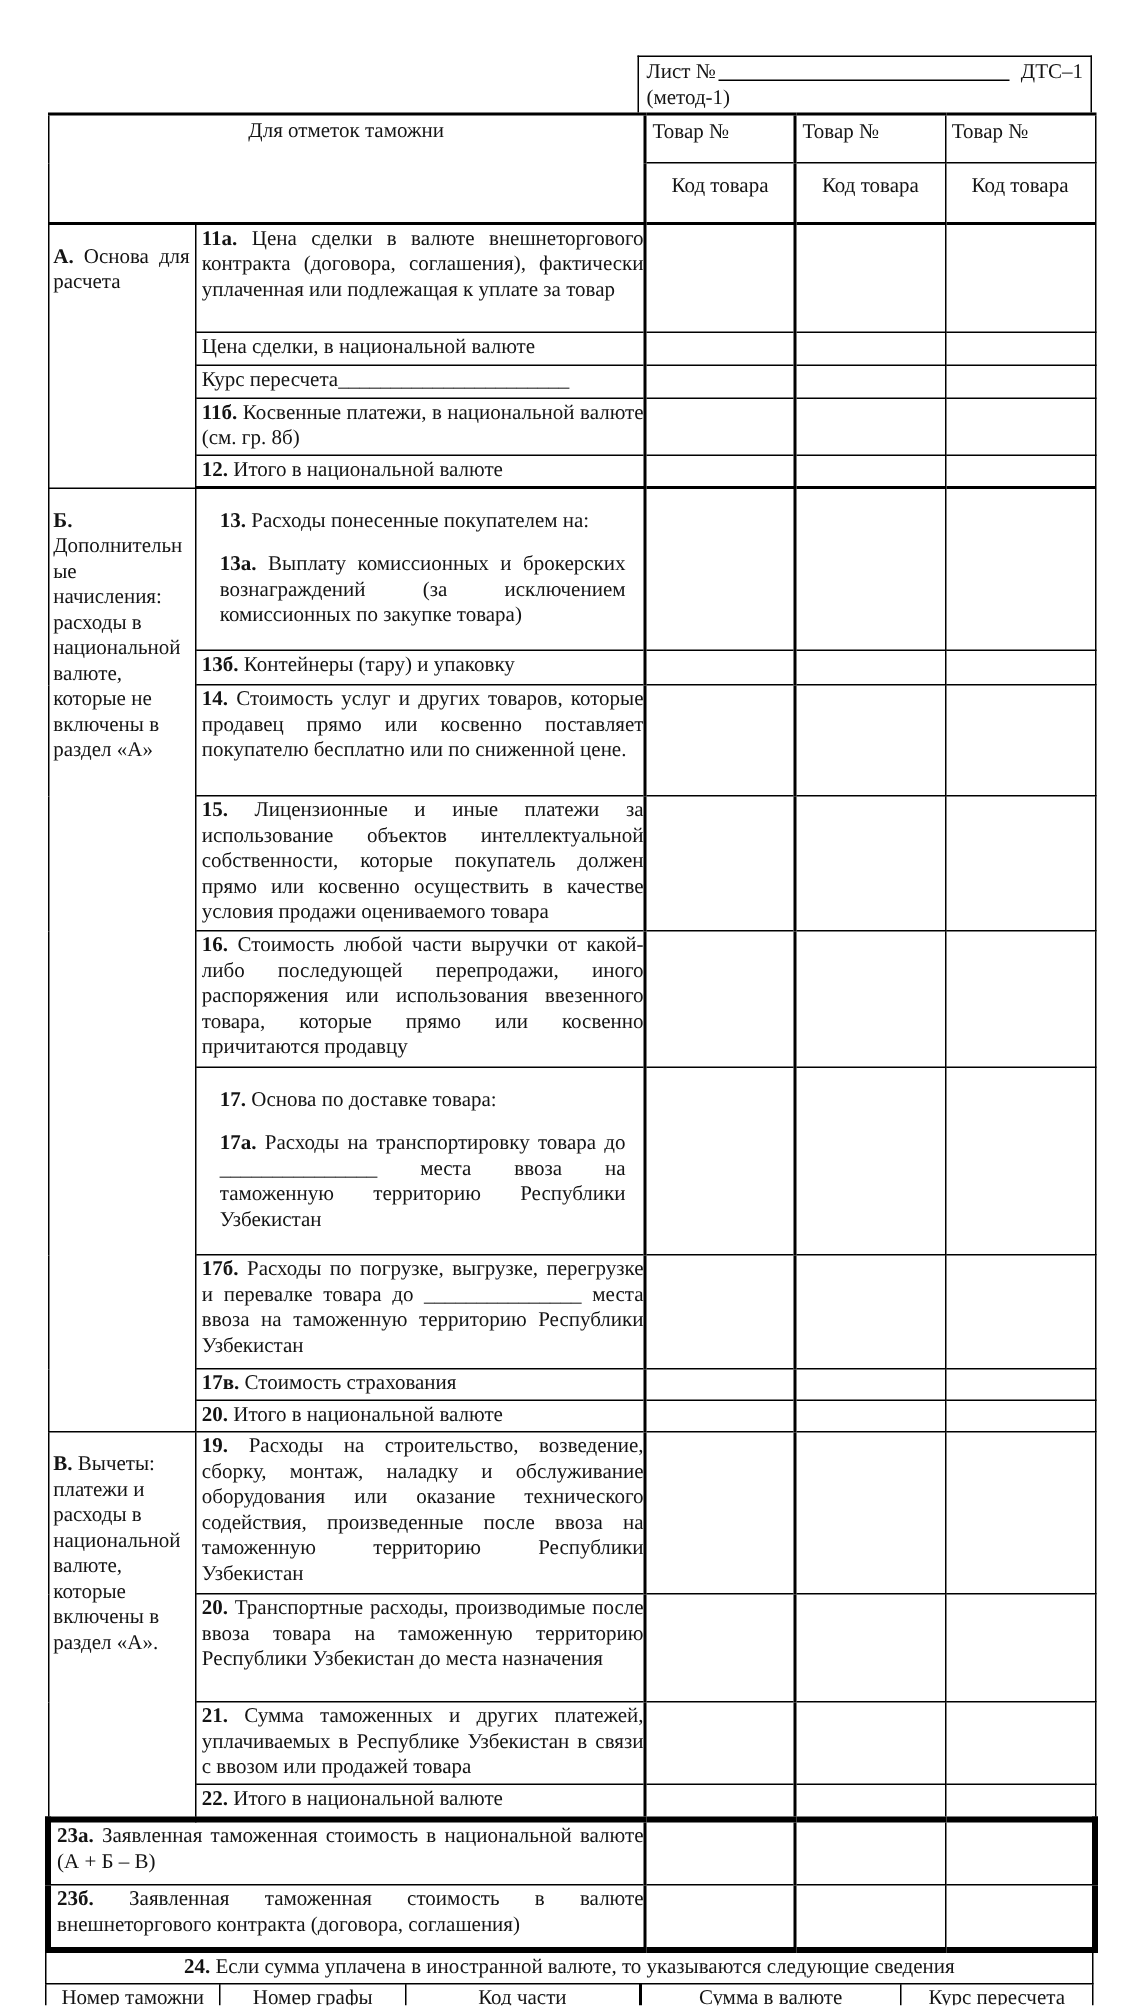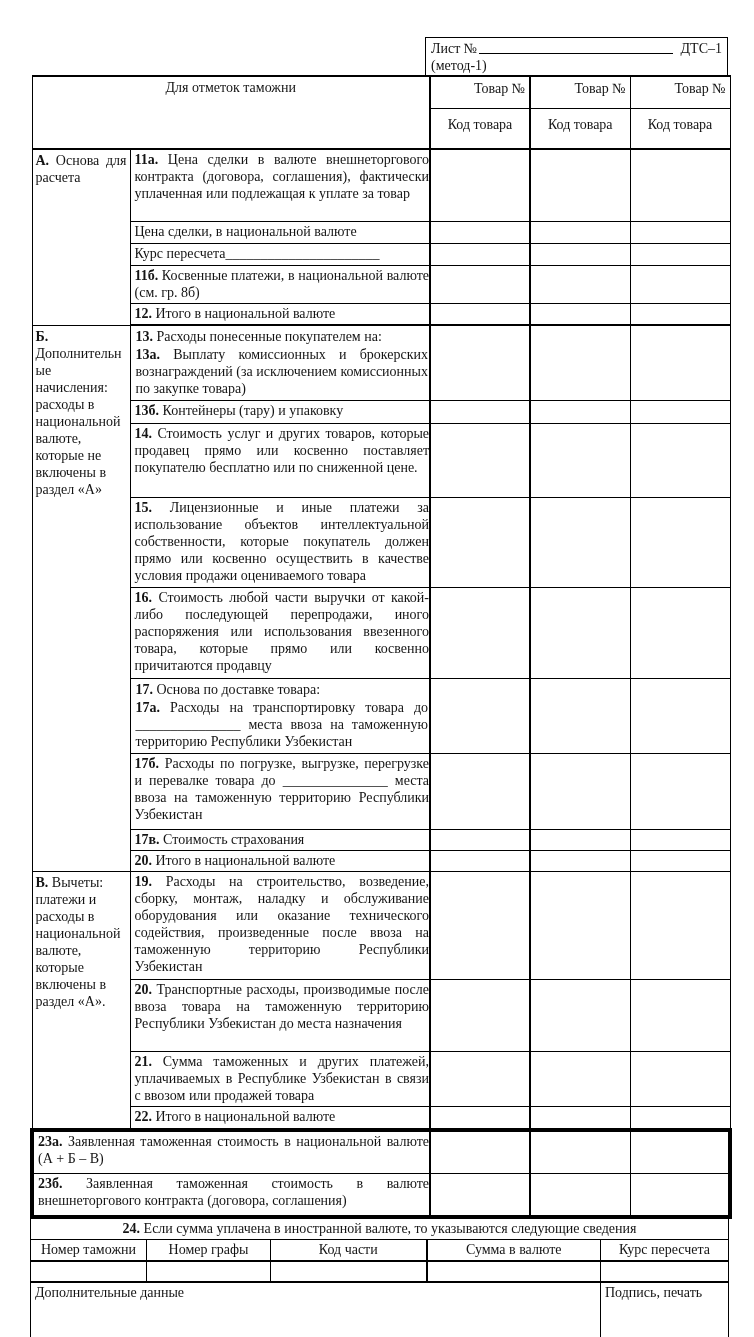--- a/index.html
+++ b/index.html
@@ -13,26 +13,26 @@
              border:1px solid #000;border-bottom:none;padding:2px 5px 1px 5px;}
   .sheet-line{display:flex;align-items:flex-end;}
   .sheet-blank{flex:1;border-bottom:1px solid #000;margin:0 8px 3px 2px;}
 
   table{border-collapse:collapse;table-layout:fixed;width:698px;}
   td{border:1px solid #000;padding:0 4px;vertical-align:top;overflow:hidden;}
 
   
   .main tr.hr1 td{border-top:2px solid #000;}
   td.hmarks{text-align:center;border-bottom:2px solid #000;padding-top:2px;}
-  td.hprod{text-align:right;height:28px;padding-top:3px;}
+  td.hprod{text-align:left;height:28px;padding-top:3px;}
   td.hcode{text-align:center;border-bottom:2px solid #000;height:32px;padding-top:7px;}
-  td.slabel{padding:2px 3px;overflow-wrap:break-word;word-break:break-word;}
+  td.slabel{padding:13px 3px;overflow-wrap:break-word;word-break:break-word;}
   td.slabel-a{text-align:justify;}
   td.desc{text-align:justify;padding:1px 0 2px 4px;}
-  td.desc p{margin:1px;}
+  td.desc p{margin:12px;}
   td.v1{border-left:2px solid #000;}
   td.v2{border-left:2px solid #000;}
   tr.a-end td{border-bottom:2px solid #000;}
   tr.r23a td{border-top:4px solid #000;}
   tr.r23b td{border-bottom:4px solid #000;}
   tr.r23a td:first-child,tr.r23b td:first-child{border-left:4px solid #000;}
   tr.r23a td:last-child,tr.r23b td:last-child{border-right:4px solid #000;}
 
   
   .bottom tr.r24 td{border-top:none;height:18px;padding:1px 4px;text-align:center;}

